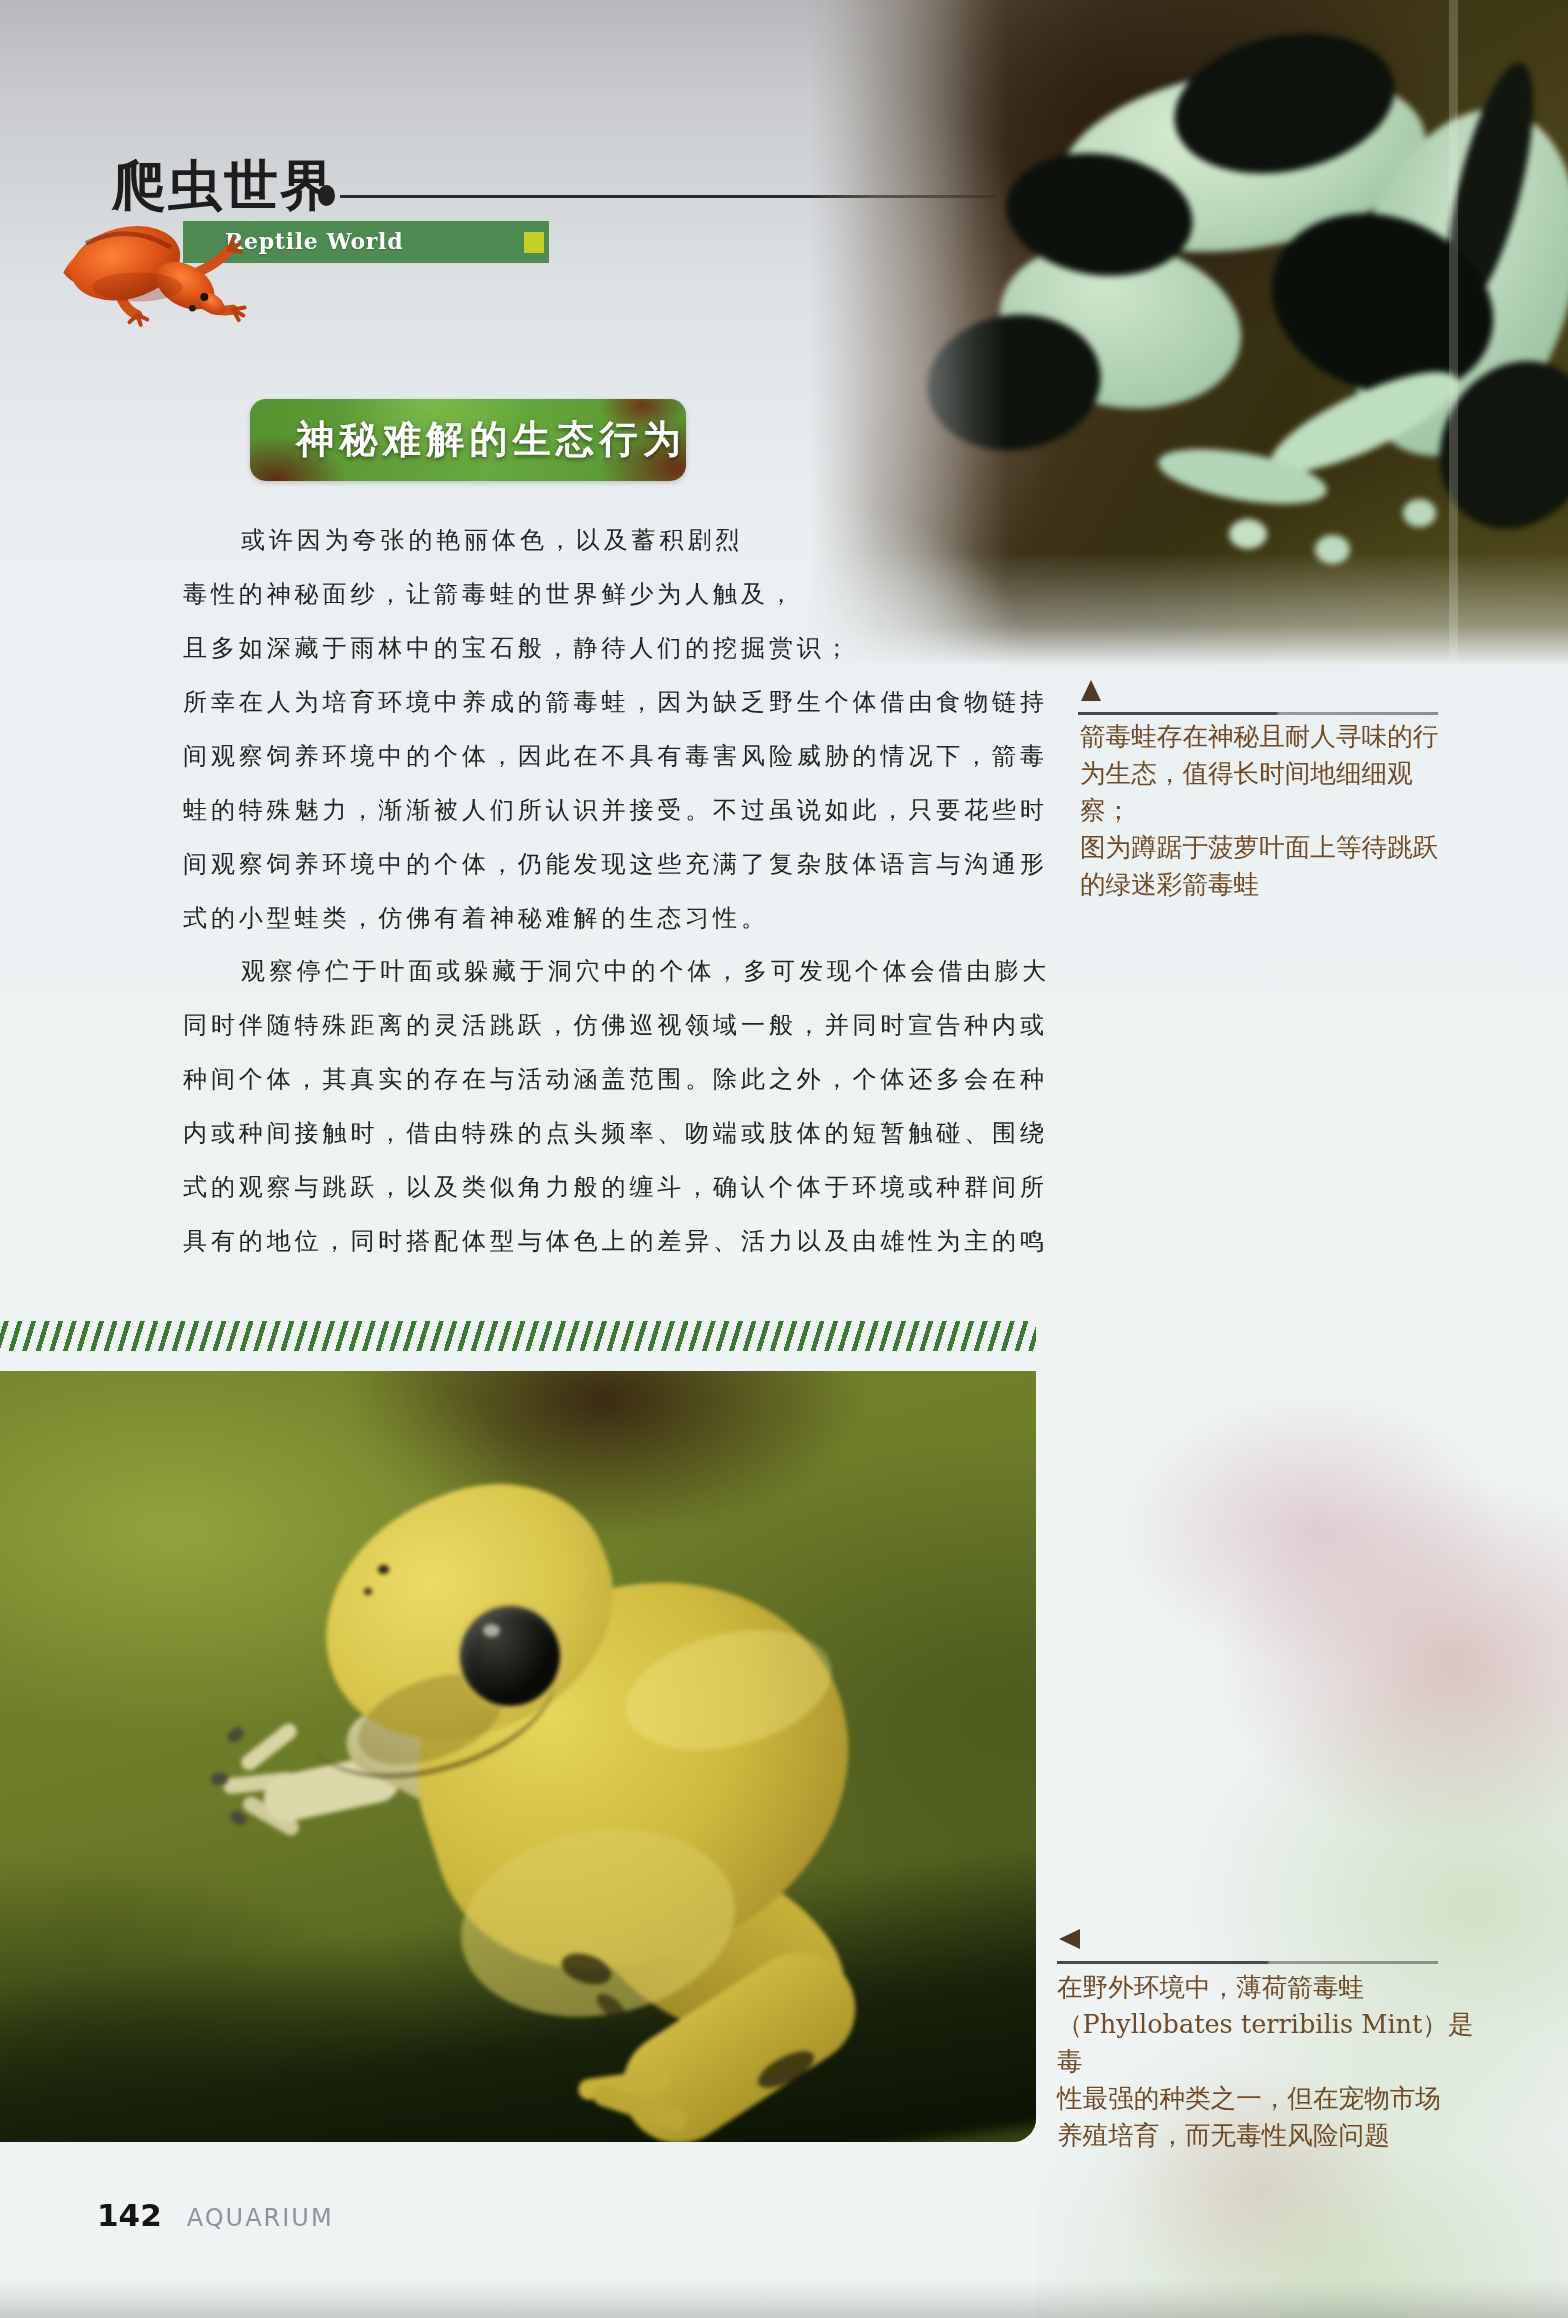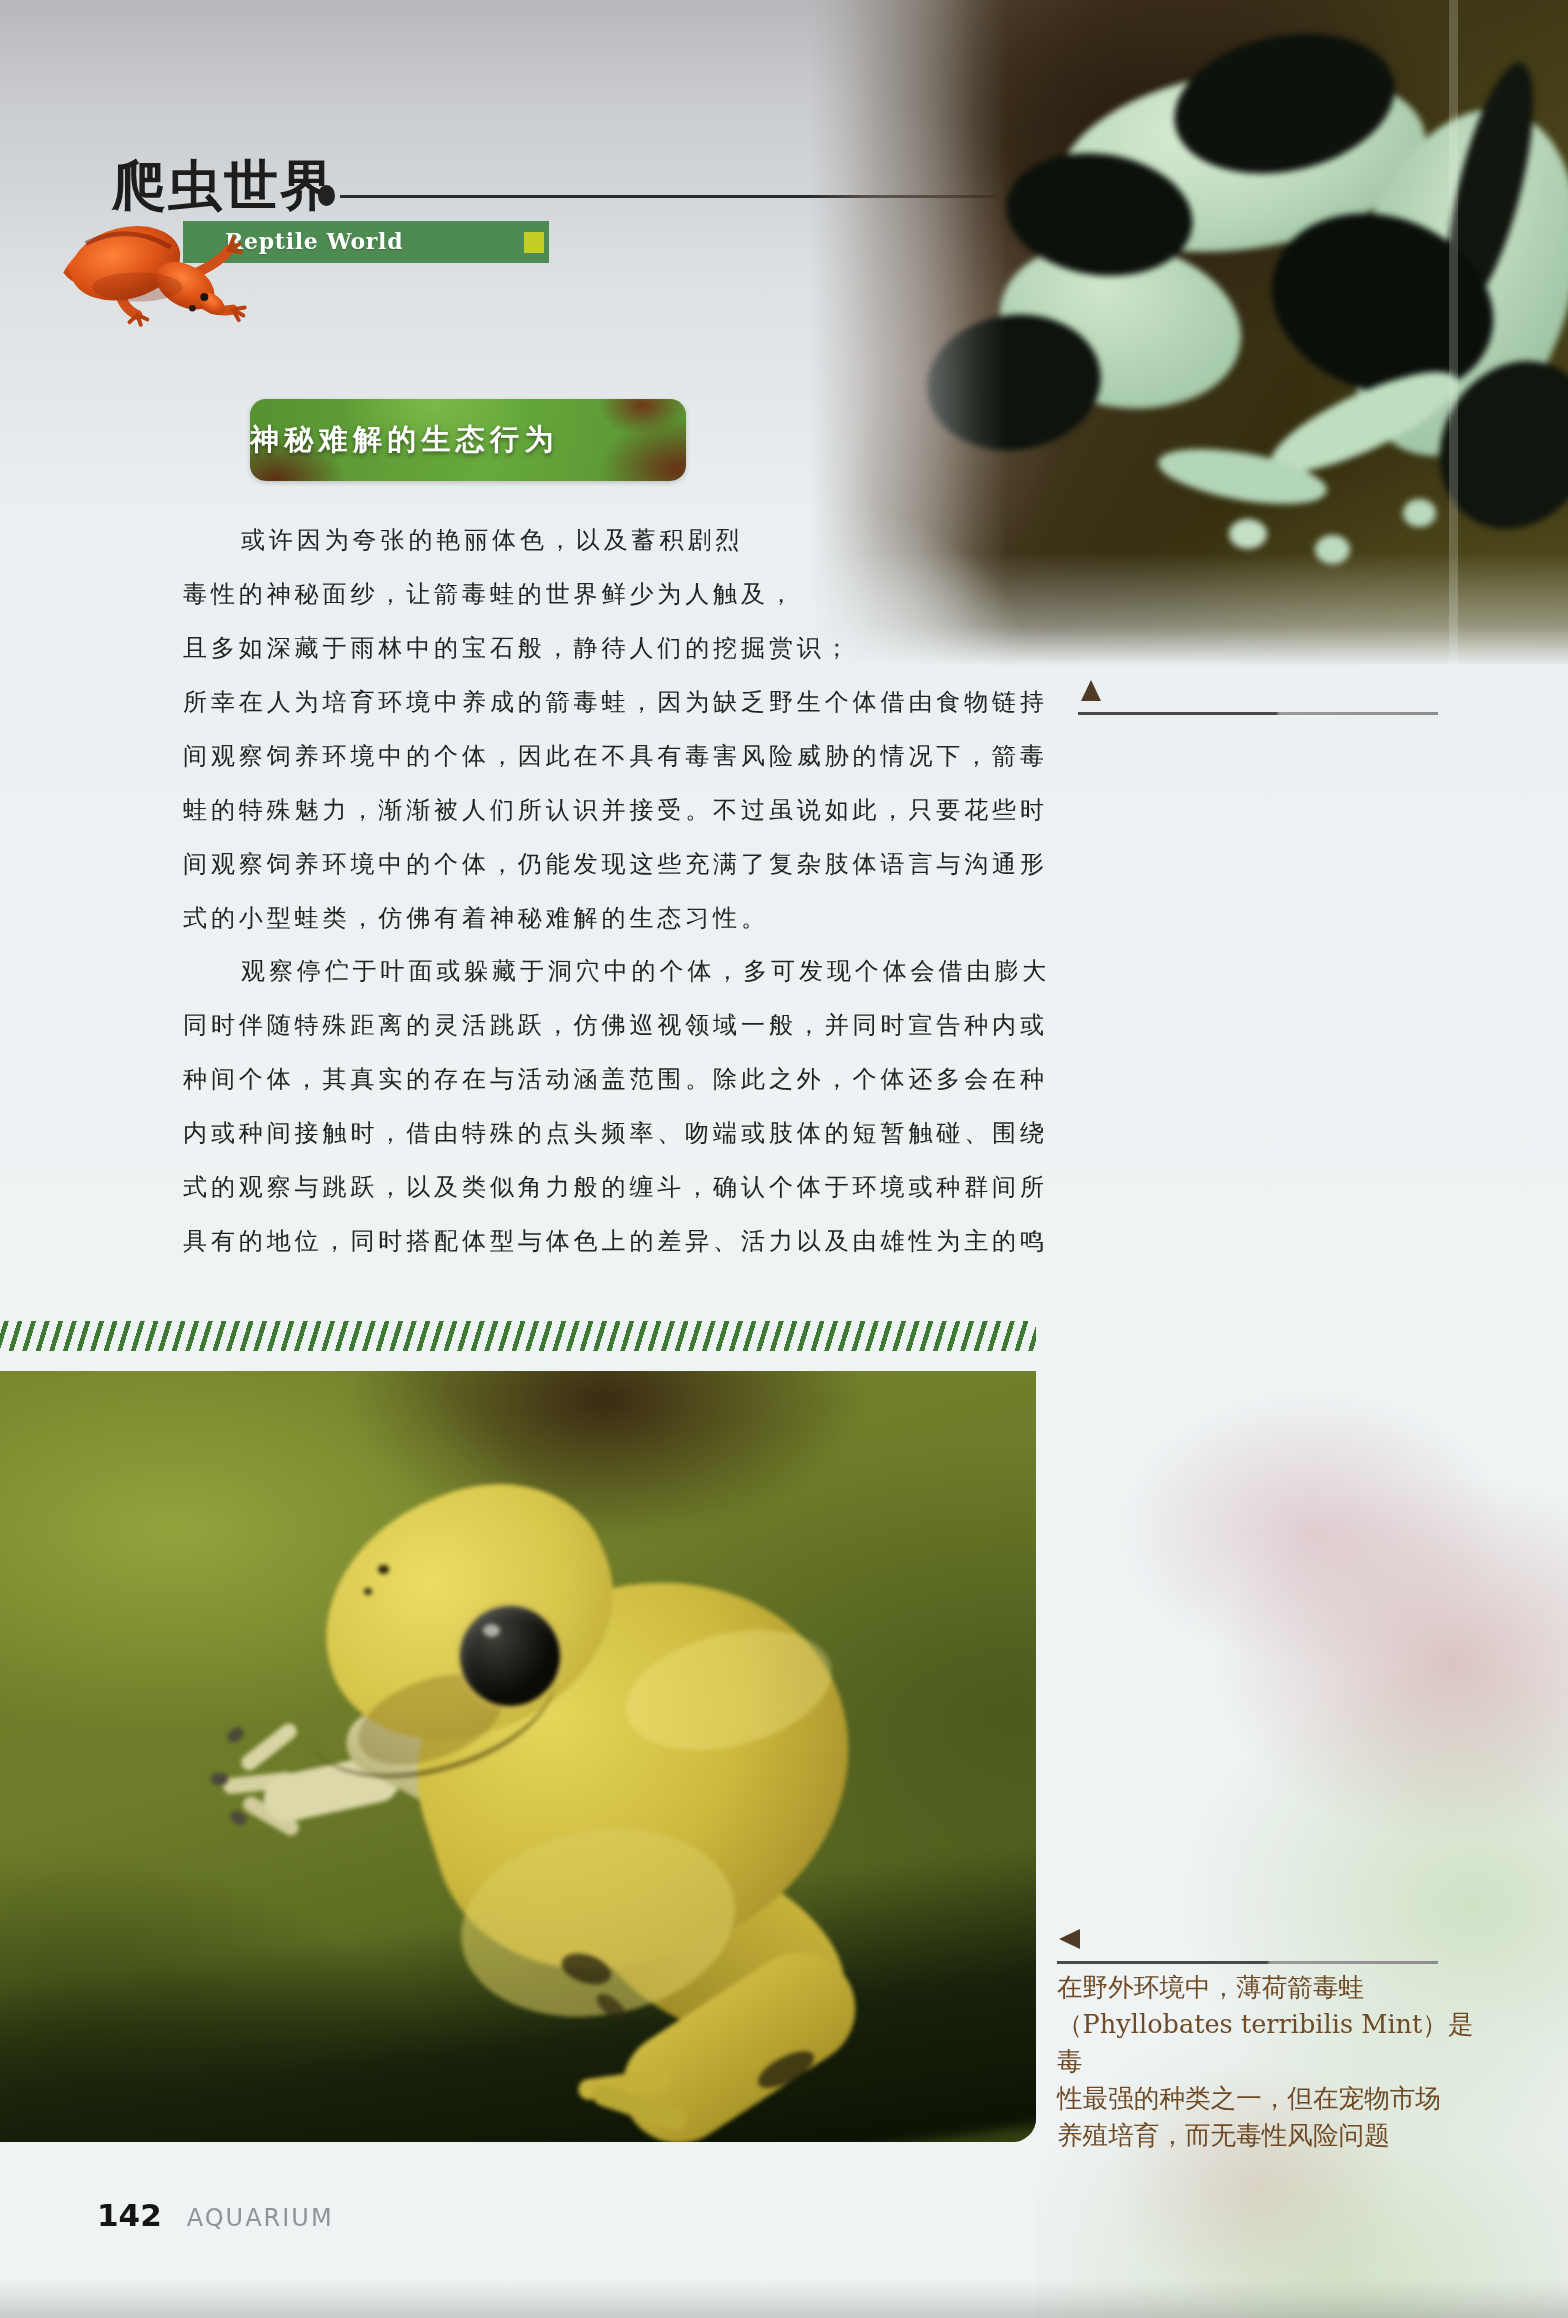--- a/index.html
+++ b/index.html
@@ -24,21 +24,21 @@
   .headline{
     left:250px;top:399px;width:436px;height:82px;border-radius:15.8px;z-index:2;overflow:hidden;
     background:
       radial-gradient(98px 62px at 6% 98%, #5d2e14 0%, rgba(93,46,20,0) 72%),
       radial-gradient(112px 72px at 98% 85%, #683116 0%, rgba(104,49,22,0) 70%),
       radial-gradient(62px 43px at 90% 8%, #6f3719 0%, rgba(111,55,25,0) 70%),
       radial-gradient(151px 85px at 42% 6%, #7cb94a 0%, rgba(124,185,74,0) 62%),
       linear-gradient(100deg,#569230 0%,#67a93c 55%,#579331 100%);
     box-shadow:0 2px 5.3px rgba(0,0,0,.18);
   }
-  .headline-text{position:absolute;width:100%;text-align:left;line-height:80px;font-family:"DejaVu Serif","Liberation Serif",serif;font-weight:bold;font-size:29px;letter-spacing:5.3px;color:#fff;text-shadow:0 2px 4.6px rgba(0,0,0,.5);}
+  .headline-text{position:absolute;width:100%;text-align:right;line-height:80px;font-family:"DejaVu Serif","Liberation Serif",serif;font-weight:bold;font-size:38px;letter-spacing:5.3px;color:#fff;text-shadow:0 2px 4.6px rgba(0,0,0,.5);}
 
   
   .bodytext{width:893px;color:#232323;font-size:24px;letter-spacing:3.9px;z-index:2;}
   .bodytext .ln{height:54px;line-height:54px;white-space:nowrap;}
   .bodytext .indent{padding-left:58px;}
   .p1{left:183px;top:513px;}
   .p2{left:183px;top:944px;}
 
   
   .cap{font-family:"DejaVu Serif","Liberation Serif",serif;color:#6f4a26;font-size:25.6px;z-index:2;}
@@ -211,20 +211,26 @@
     <div class="ln indent">观察停伫于叶面或躲藏于洞穴中的个体，多可发现个体会借由膨大</div>
     <div class="ln">同时伴随特殊距离的灵活跳跃，仿佛巡视领域一般，并同时宣告种内或</div>
     <div class="ln">种间个体，其真实的存在与活动涵盖范围。除此之外，个体还多会在种</div>
     <div class="ln">内或种间接触时，借由特殊的点头频率、吻端或肢体的短暂触碰、围绕</div>
     <div class="ln">式的观察与跳跃，以及类似角力般的缠斗，确认个体于环境或种群间所</div>
     <div class="ln">具有的地位，同时搭配体型与体色上的差异、活力以及由雄性为主的鸣</div>
   </div>
 
   <div class="abs tri-up"></div>
   <div class="abs cap-rule cap-rule-top"></div>
+  <div class="abs cap cap-top-text">
+    <div>箭毒蛙存在神秘且耐人寻味的行</div>
+    <div>为生态，值得长时间地细细观察；</div>
+    <div>图为蹲踞于菠萝叶面上等待跳跃</div>
+    <div>的绿迷彩箭毒蛙</div>
+  </div>
 
   <div class="abs divider"></div>
 
   <div class="abs tp-outer">
     <div class="tp-inner">
       <div class="tp-bg"></div>
       <div class="tp-frog">
         <div class="tpb1"></div>
         <div class="tpb3"></div>
         <div class="tpp6"></div>

